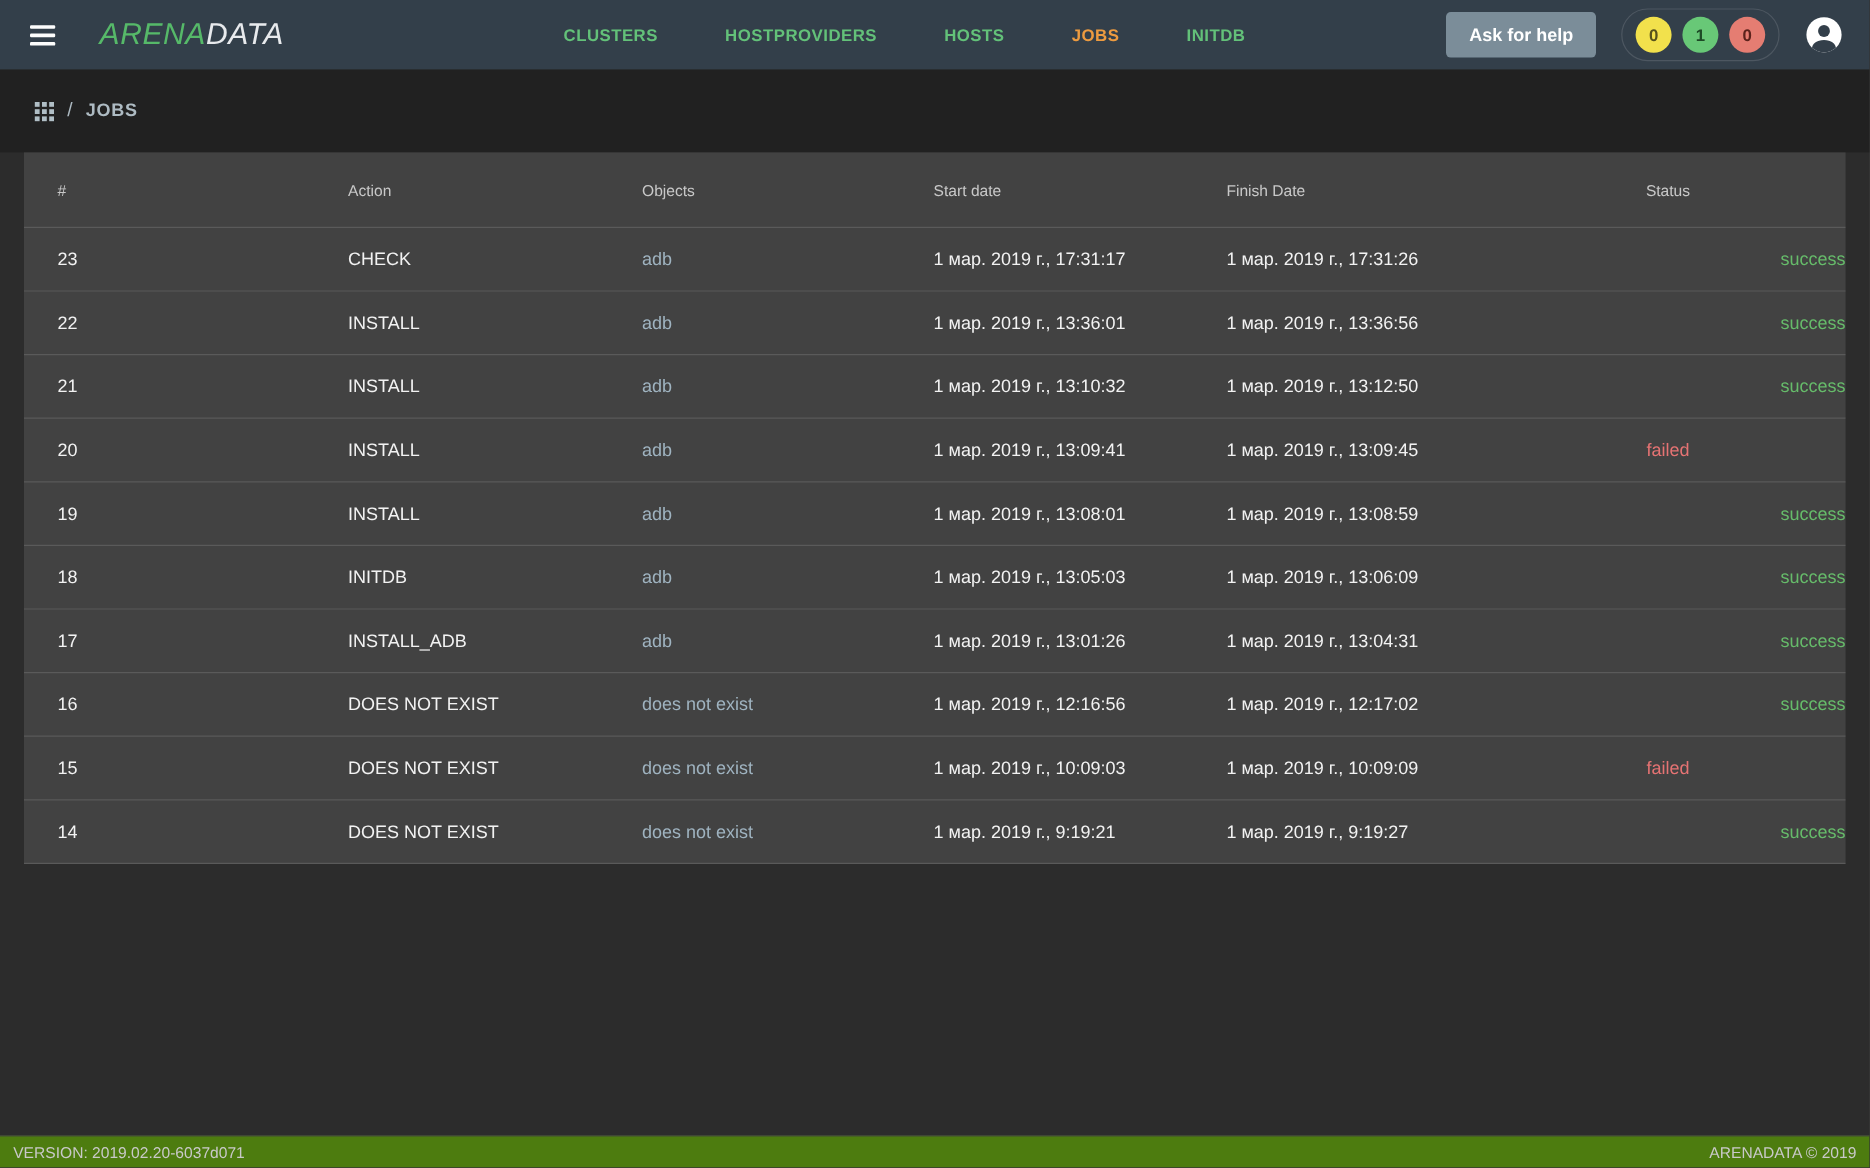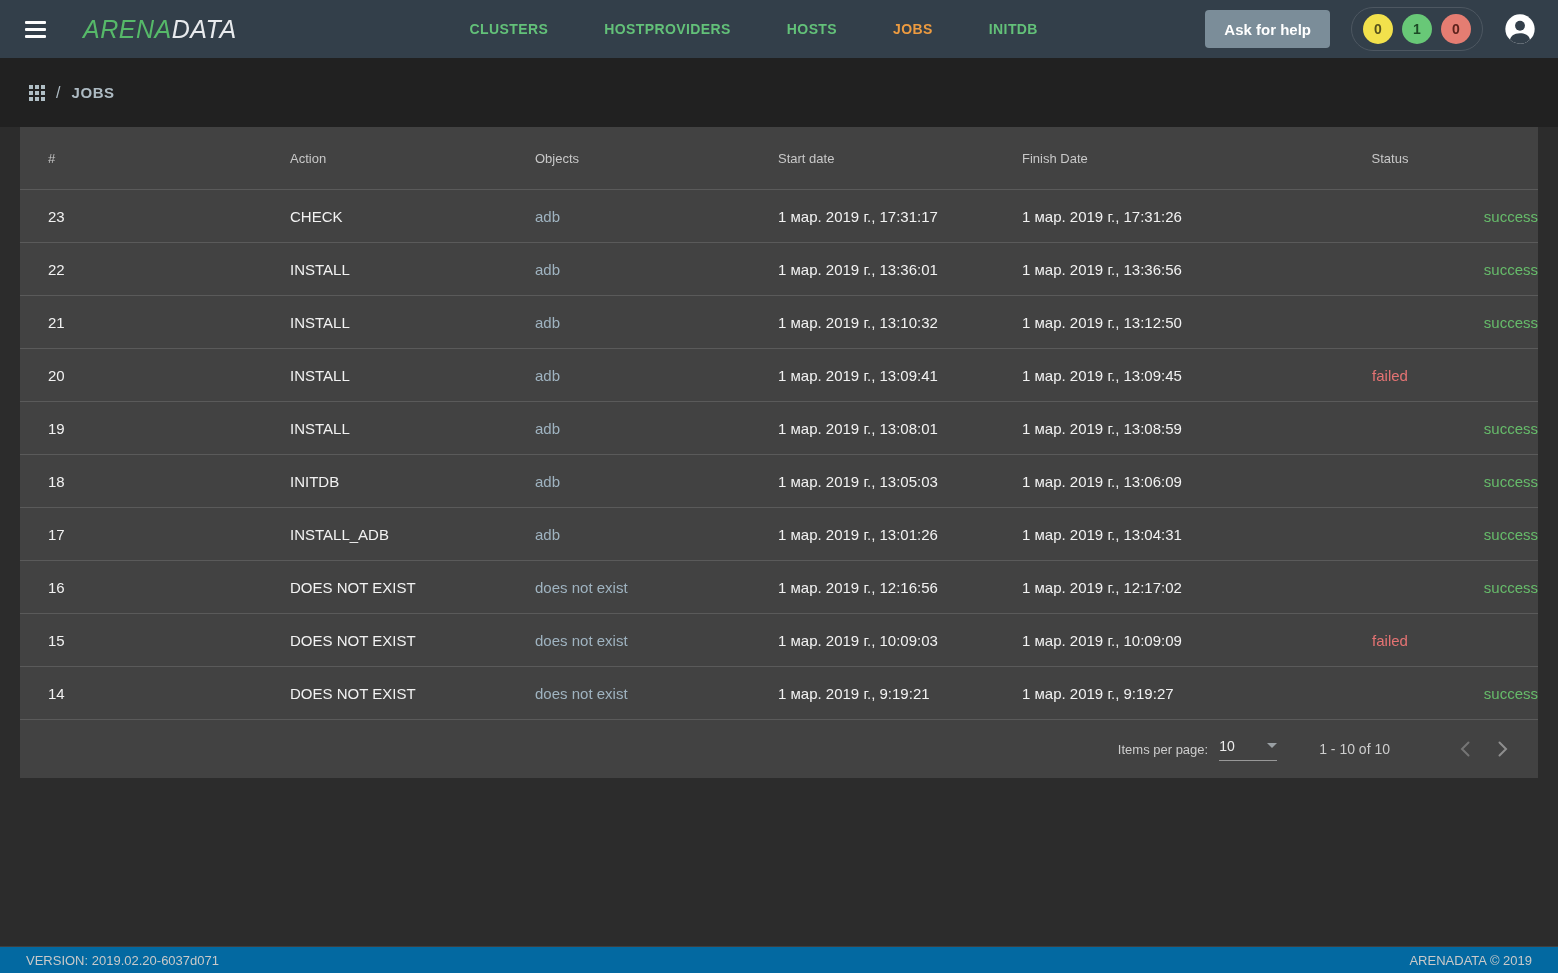--- a/index.html
+++ b/index.html
@@ -81,23 +81,23 @@
     width: 58px; border-bottom: 1px solid #989898; padding-bottom: 6px;
     margin-right: 42px; color: #ededed; font-size: 14px; cursor: pointer;
   }
   .triangle { width: 0; height: 0; border-left: 5px solid transparent; border-right: 5px solid transparent; border-top: 5px solid #9aa0a4; }
   .pp-range { margin-right: 42px; font-size: 14px; }
   .page-btn { background: none; border: none; padding: 0; margin-left: 28px; cursor: default; display: flex; align-items: center; }
 
   
   .statusbar {
     position: absolute; left: 0; right: 0; bottom: 0; height: 27px;
-    background: #0369a1; border-top: 1px solid #3f3f3f;
+    background: #4d7c0f; border-top: 1px solid #3f3f3f;
     display: flex; align-items: center; justify-content: space-between;
-    padding: 0 26px; font-size: 13px; color: #c9c9c9;
+    padding: 0 11px; font-size: 13px; color: #c9c9c9;
   }
 </style>
 </head>
 <body>
 
 <header class="navbar">
   <button class="hamburger">
       <i></i>
       <i></i>
       <i></i>
@@ -234,36 +234,18 @@
   </div>
   <div class="trow">
     <div class="cell-id">14</div>
     <div>DOES NOT EXIST</div>
     <div class="cell-obj">does not exist</div>
     <div>1 мар. 2019 г., 9:19:21</div>
     <div>1 мар. 2019 г., 9:19:27</div>
     <div class="cell-status success">success</div>
   </div>
 
-  <div class="pagination">
-    <span class="pp-label">Items per page:</span>
-    <span class="pp-select">
-      <span>10</span>
-      <span class="triangle"></span>
-    </span>
-    <span class="pp-range">1 - 10 of 10</span>
-    <button class="page-btn">
-      <svg width="10" height="16" viewBox="0 0 10 16">
-          <path d="M8.5 1.5 L2 8 L8.5 14.5" stroke="#757575" stroke-width="2" fill="none" stroke-linecap="round"></path>
-        </svg>
-    </button>
-    <button class="page-btn">
-      <svg width="10" height="16" viewBox="0 0 10 16">
-          <path d="M1.5 1.5 L8 8 L1.5 14.5" stroke="#8e8e8e" stroke-width="2" fill="none" stroke-linecap="round"></path>
-        </svg>
-    </button>
-  </div>
 </main>
 
 <footer class="statusbar">
   <span>VERSION: 2019.02.20-6037d071</span>
   <span>ARENADATA © 2019</span>
 </footer>
 
 </body></html>

